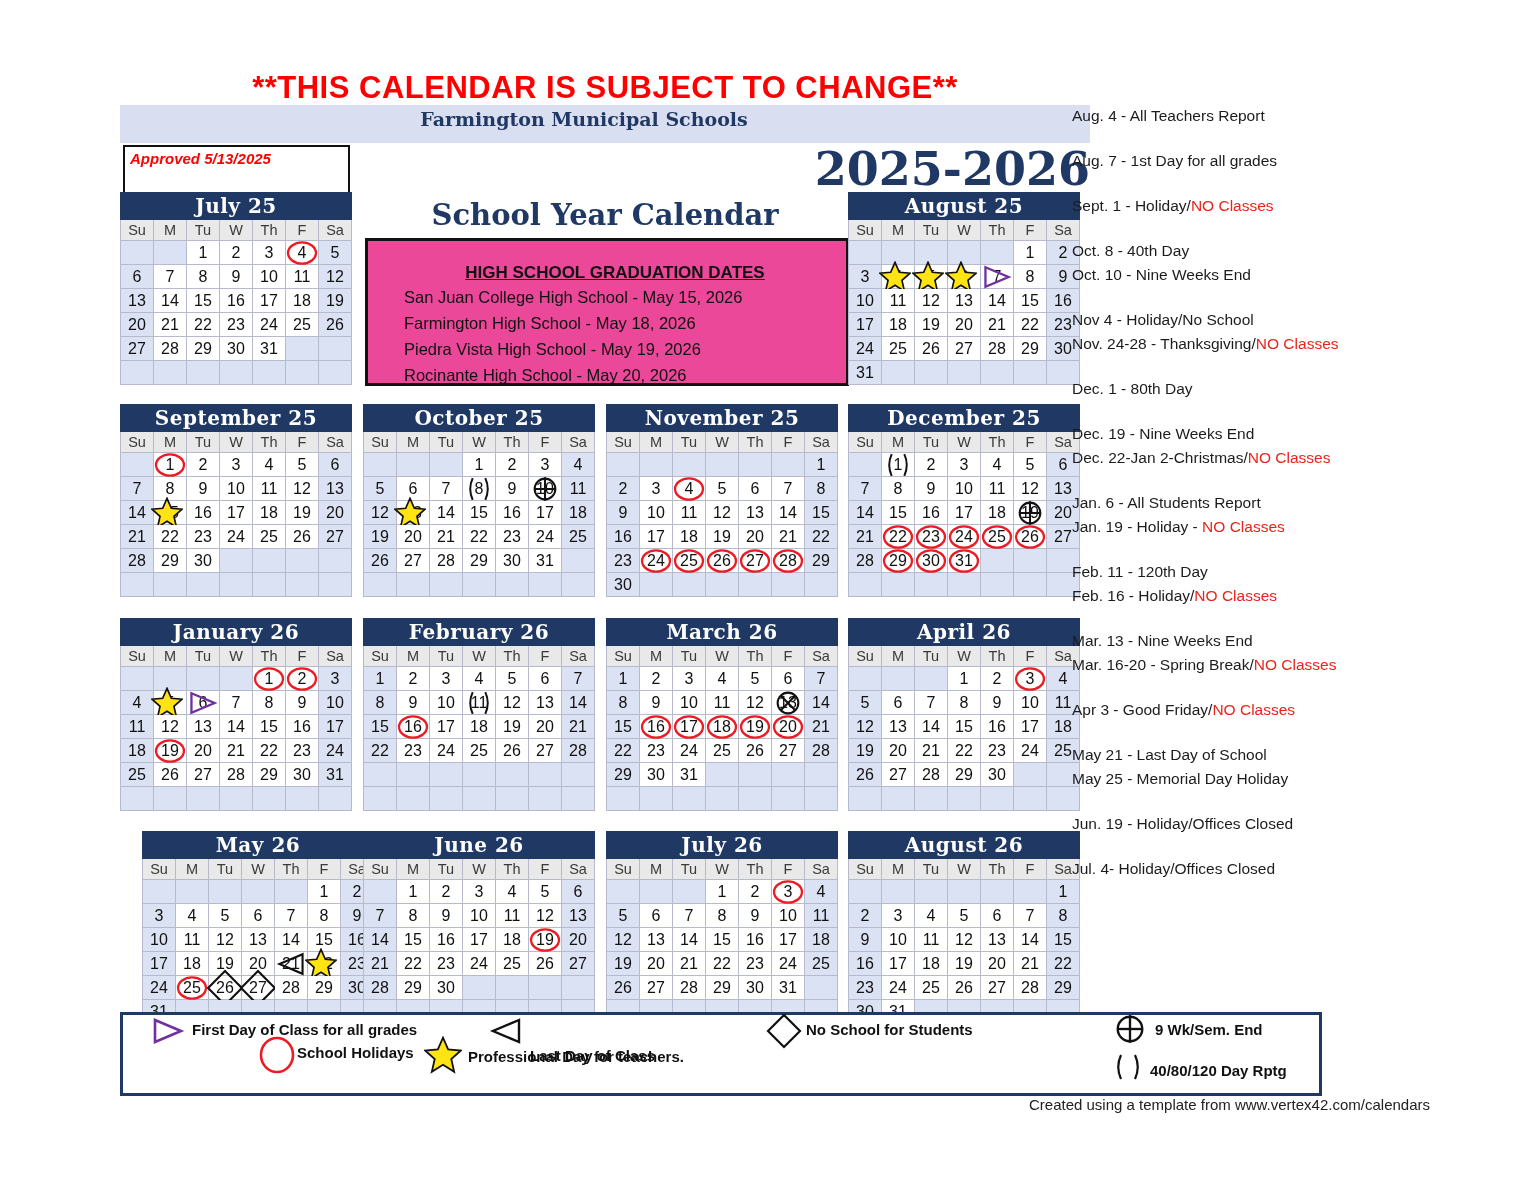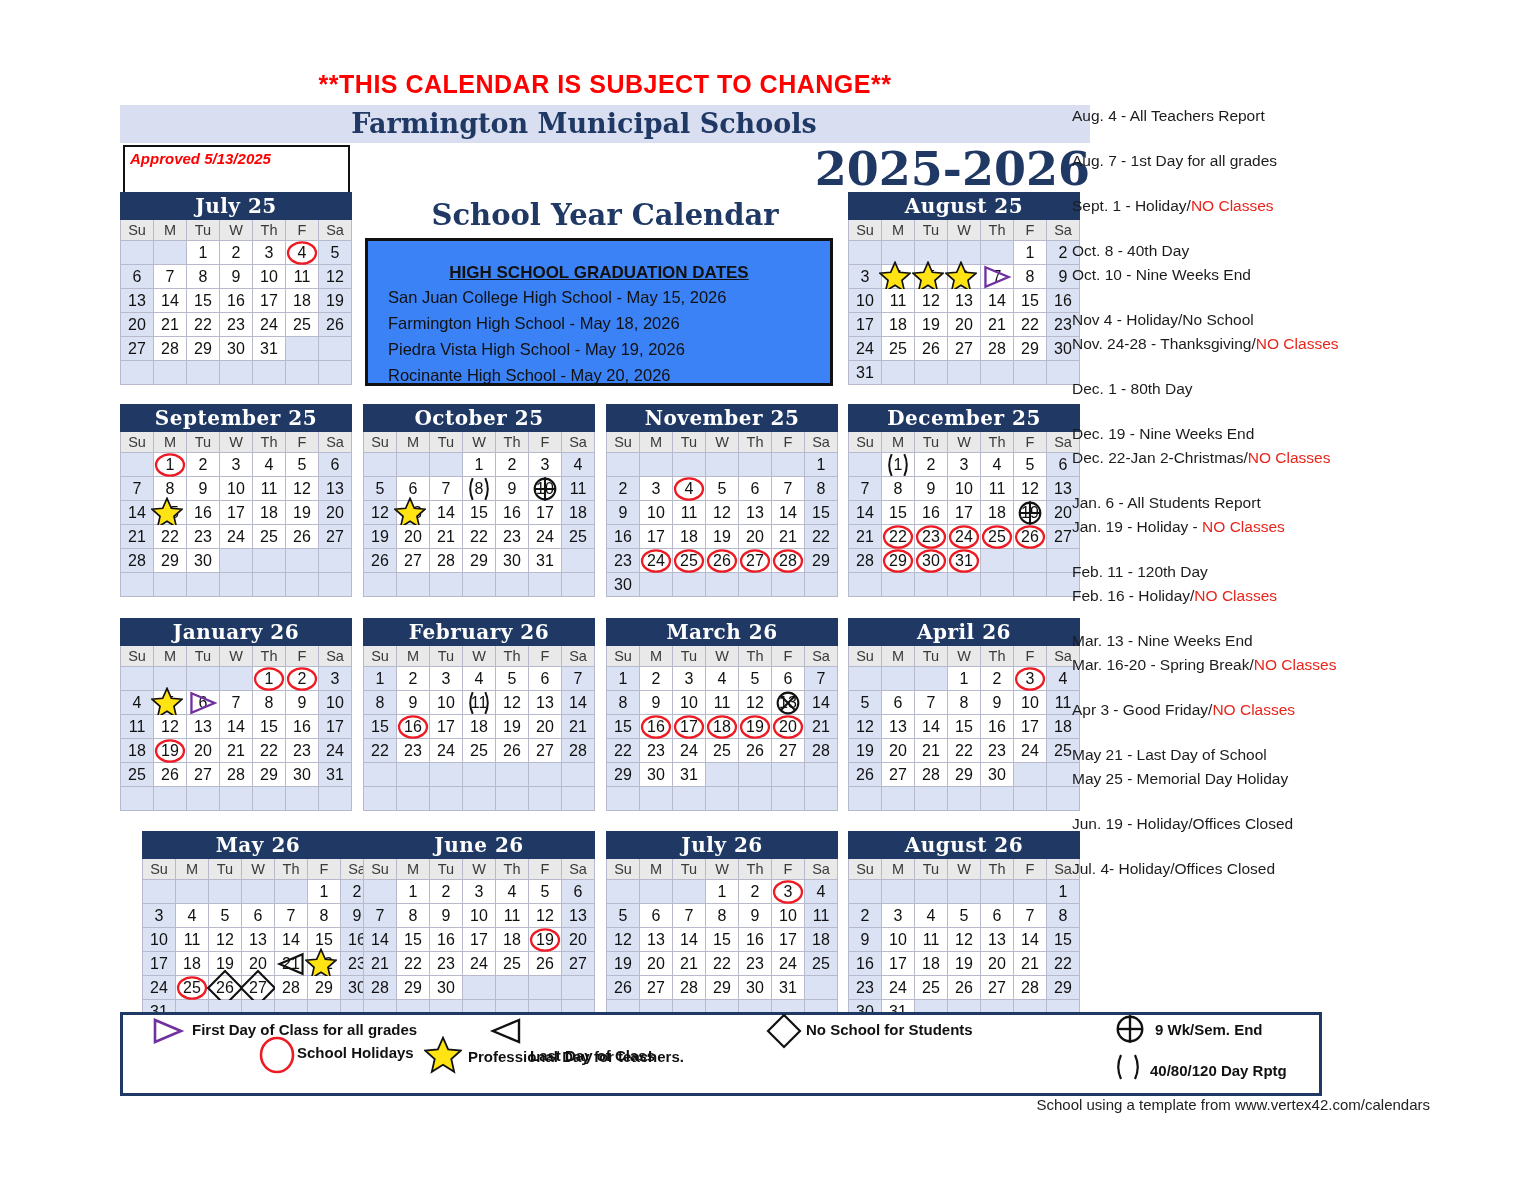--- a/index.html
+++ b/index.html
@@ -1,34 +1,34 @@
 <!DOCTYPE html>
 <html><head>
 <meta charset="utf-8">
 <style>
   html,body{margin:0;padding:0;background:#fff;}
   #page{position:relative;width:1536px;height:1187px;background:#fff;overflow:hidden;
         font-family:"Liberation Sans",sans-serif;}
   .abs{position:absolute;}
 
   
-  #banner{left:120px;top:70px;width:970px;text-align:center;font-size:25px;font-weight:800;
+  #banner{left:120px;top:70px;width:970px;text-align:center;font-size:31px;font-weight:800;
           color:#ff0000;letter-spacing:.5px;}
   #band{left:120px;top:105px;width:970px;height:38px;background:#d9dff0;}
   #school{left:120px;top:108px;width:928px;text-align:center;font-family:"DejaVu Serif",serif;
-          font-weight:bold;font-size:27px;color:#1f3864;}
+          font-weight:bold;font-size:19px;color:#1f3864;}
   #year{left:120px;top:142px;width:970px;text-align:right;font-family:"DejaVu Serif",serif;
         font-weight:bold;font-size:46px;color:#1f3864;}
   #subtitle{left:120px;top:198px;width:970px;text-align:center;font-family:"DejaVu Serif",serif;
         font-weight:bold;font-size:29px;color:#1f3864;}
   #approved{left:123px;top:145px;width:218px;height:43px;background:#fff;border:2px solid #111;
         color:#ff0000;font-weight:bold;font-style:italic;font-size:15px;padding:3px 0 0 5px;}
 
   
-  #gradbox{left:365px;top:238px;width:462px;height:142px;border:3px solid #111;background:#3b82f6;}
+  #gradbox{left:365px;top:238px;width:462px;height:142px;border:3px solid #111;background:#ec4899;padding-left:16px;}
   #gradbox .gtitle{margin-top:22px;text-align:center;font-weight:bold;font-size:17px;
         text-decoration:underline;color:#111;}
   #gradbox .gline{margin-left:20px;margin-top:3px;font-size:16.5px;line-height:23px;color:#111;}
 
   
   .month{position:absolute;width:232px;}
   .mtitle{height:28px;background:#1f3864;color:#fff;text-align:center;font-family:"DejaVu Serif",serif;
         font-weight:bold;font-size:20px;line-height:28px;letter-spacing:.5px;}
   .mgrid{display:grid;grid-template-columns:repeat(7,33px);border-left:1px solid #b6bacc;}
   .mgrid>div{box-sizing:border-box;border-right:1px solid #b6bacc;border-bottom:1px solid #b6bacc;}
@@ -1017,15 +1017,15 @@
       <path d="M17 1.5 L21.6 12 L33 13 L24.4 20.6 L27 32 L17 25.8 L7 32 L9.6 20.6 L1 13 L12.4 12 Z" fill="#ffe312" stroke="#111" stroke-width="1.6"></path>
     </svg>
   <div class="lg-label" style="left:468px;top:1048px">Professional Day for teachers.</div>
 
   <svg class="abs" style="left:1110px;top:1052px" width="36" height="30" viewBox="0 0 36 30">
       <path d="M11 3 Q5.5 15 11 27" fill="none" stroke="#111" stroke-width="2.2"></path>
       <path d="M25 3 Q30.5 15 25 27" fill="none" stroke="#111" stroke-width="2.2"></path>
     </svg>
   <div class="lg-label" style="left:1150px;top:1062px">40/80/120 Day Rptg</div>
 
-  <div class="abs" id="footer">School using a template from www.vertex42.com/calendars</div>
+  <div class="abs" id="footer">Created using a template from www.vertex42.com/calendars</div>
 
 </div>
 
 </body></html>

